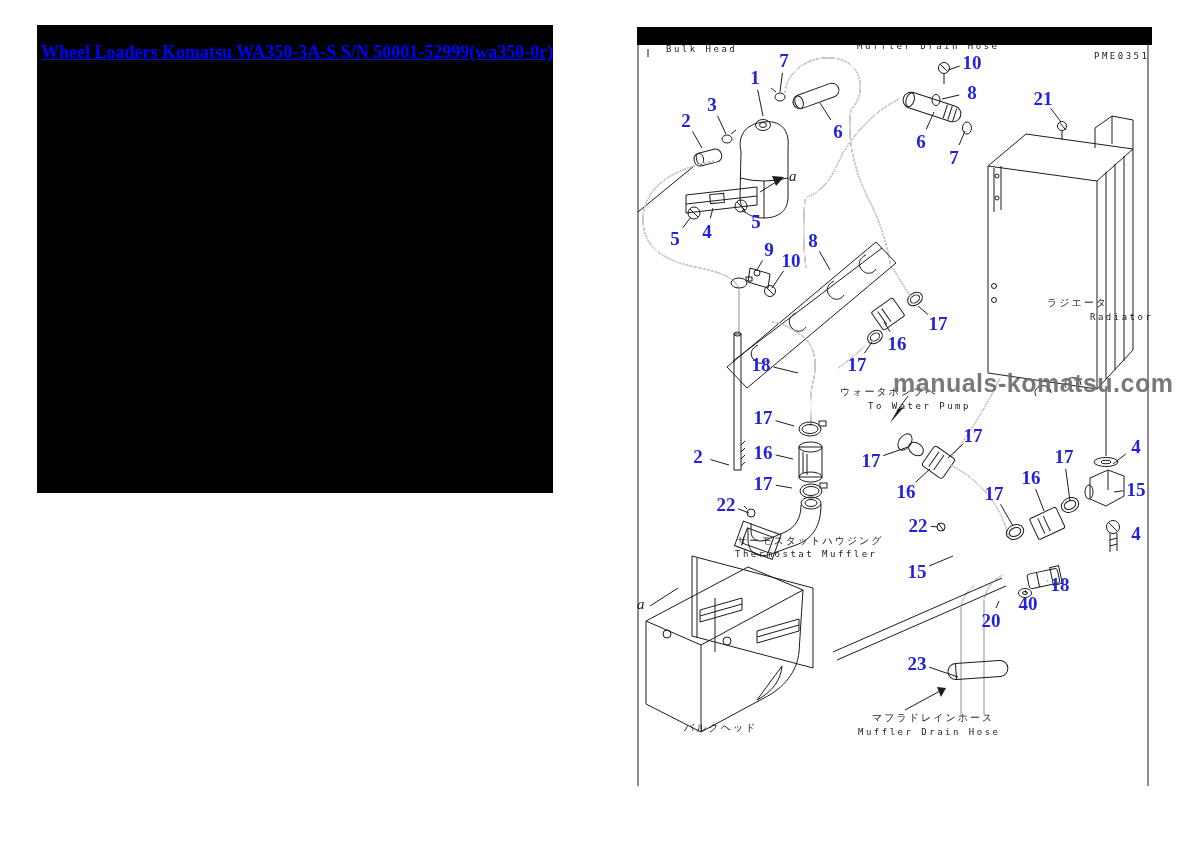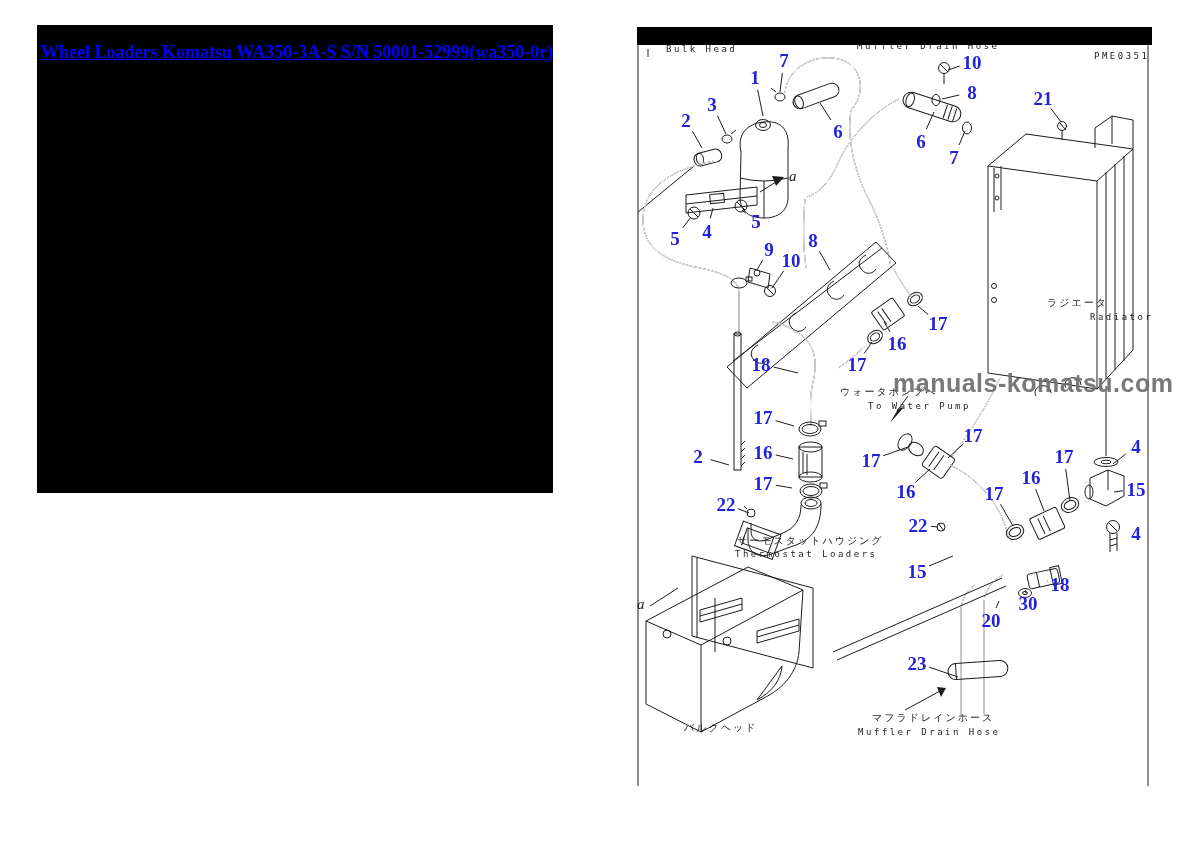--- a/index.html
+++ b/index.html
@@ -346,21 +346,21 @@
       </g>
   </svg>
 
   <div class="dlabel mono pos-bulkhead-top">Bulk Head</div>
   <div class="dlabel mono pos-pme">PME0351</div>
   <div class="dlabel jp pos-rad-jp">ラジエータ</div>
   <div class="dlabel mono pos-rad-en">Radiator</div>
   <div class="dlabel jp pos-wp-jp">ウォータポンプへ</div>
   <div class="dlabel mono pos-wp-en">To Water Pump</div>
   <div class="dlabel jp pos-th-jp">サーモスタットハウジング</div>
-  <div class="dlabel mono pos-th-en">Thermostat Loaders</div>
+  <div class="dlabel mono pos-th-en">Thermostat Muffler</div>
   <div class="dlabel jp pos-bh-jp">バルクヘッド</div>
   <div class="dlabel jp pos-mf-jp">マフラドレインホース</div>
   <div class="dlabel mono pos-mf-en">Muffler Drain Hose</div>
   <div class="dlabel viewa pos-a-top">a</div>
   <div class="dlabel viewa pos-a-bot">a</div>
 
   <div id="watermark">manuals-komatsu.com</div>
 
   <div id="callouts">
       <div class="callout" style="left: 755px; top: 77px;">1</div>
@@ -393,17 +393,17 @@
       <div class="callout" style="left: 973px; top: 435px;">17</div>
       <div class="callout" style="left: 918px; top: 525px;">22</div>
       <div class="callout" style="left: 917px; top: 571px;">15</div>
       <div class="callout" style="left: 994px; top: 493px;">17</div>
       <div class="callout" style="left: 1031px; top: 477px;">16</div>
       <div class="callout" style="left: 1064px; top: 456px;">17</div>
       <div class="callout" style="left: 1136px; top: 446px;">4</div>
       <div class="callout" style="left: 1136px; top: 489px;">15</div>
       <div class="callout" style="left: 1136px; top: 533px;">4</div>
       <div class="callout" style="left: 1060px; top: 584px;">18</div>
-      <div class="callout" style="left: 1028px; top: 603px;">30</div>
+      <div class="callout" style="left: 1028px; top: 603px;">40</div>
       <div class="callout" style="left: 991px; top: 620px;">20</div>
       <div class="callout" style="left: 917px; top: 663px;">23</div>
     </div>
 </div>
 
 </body></html>

